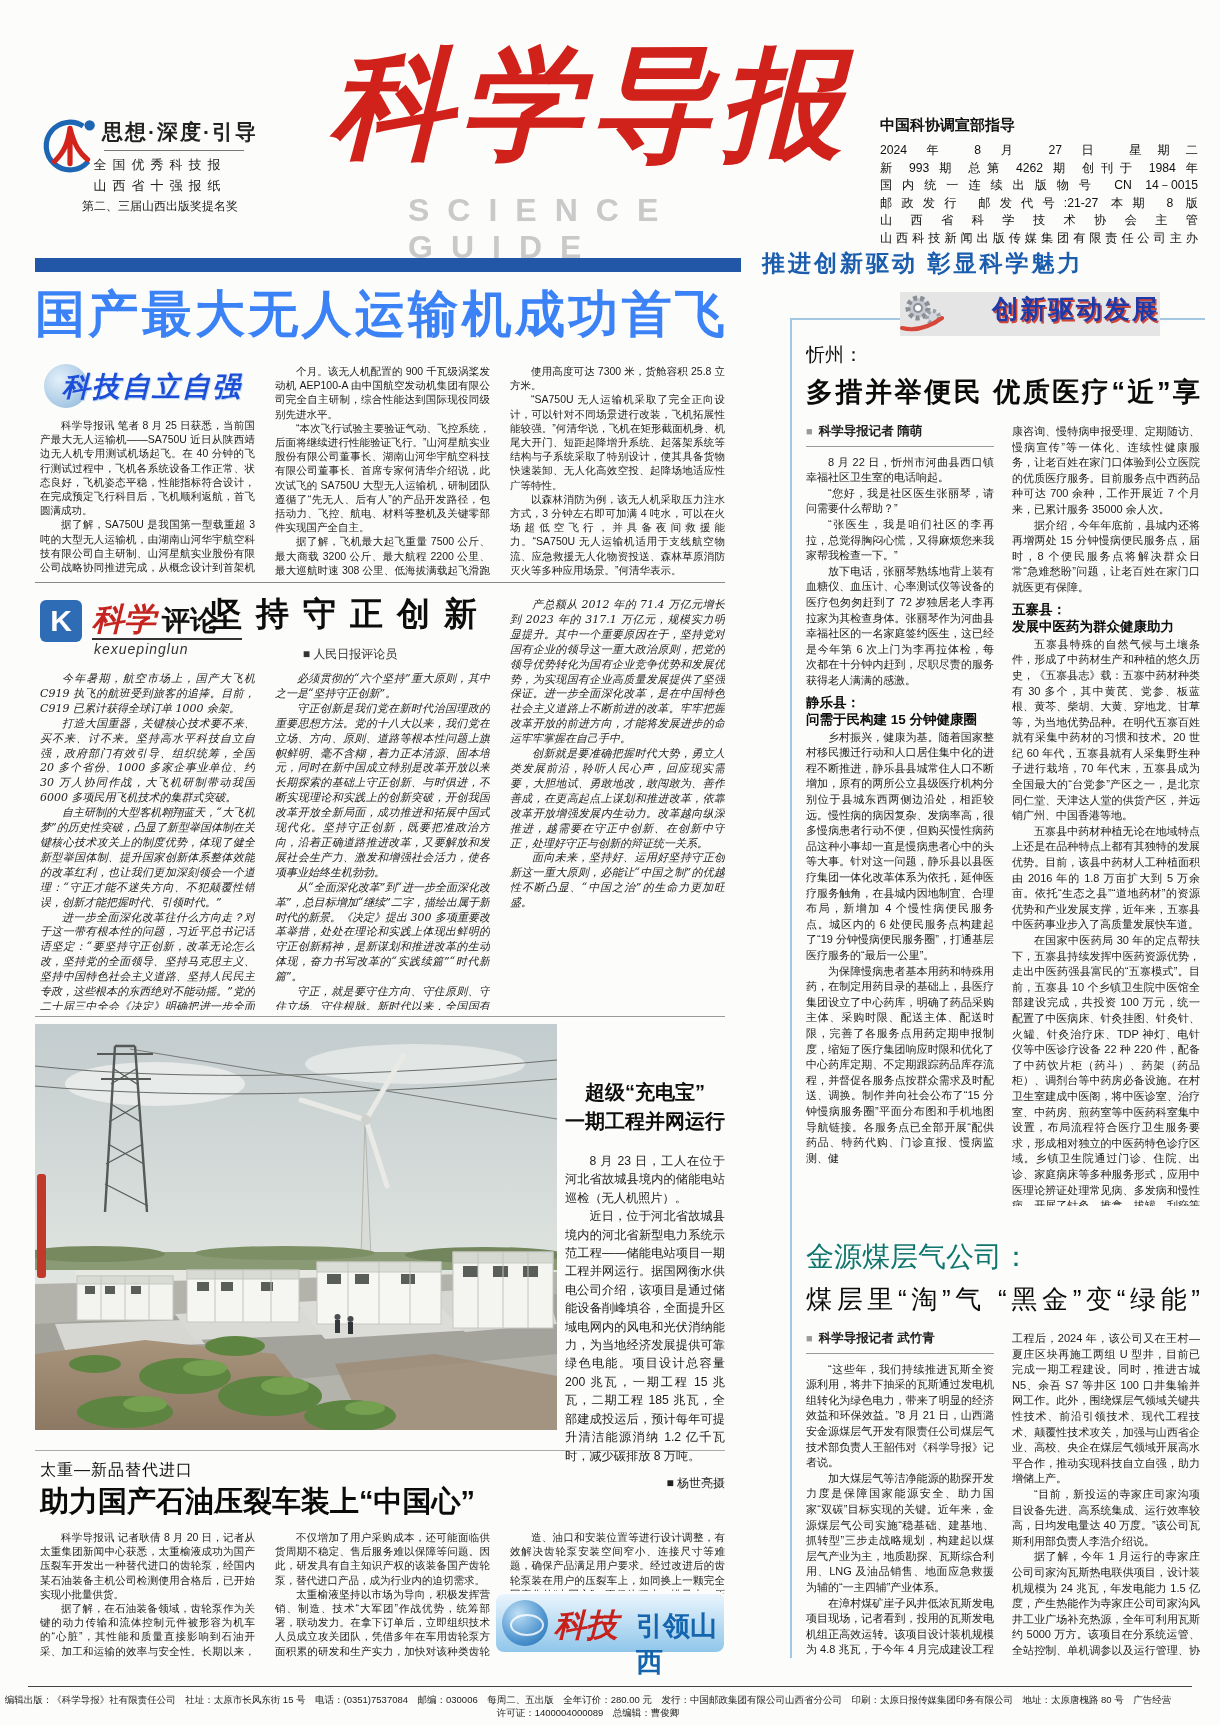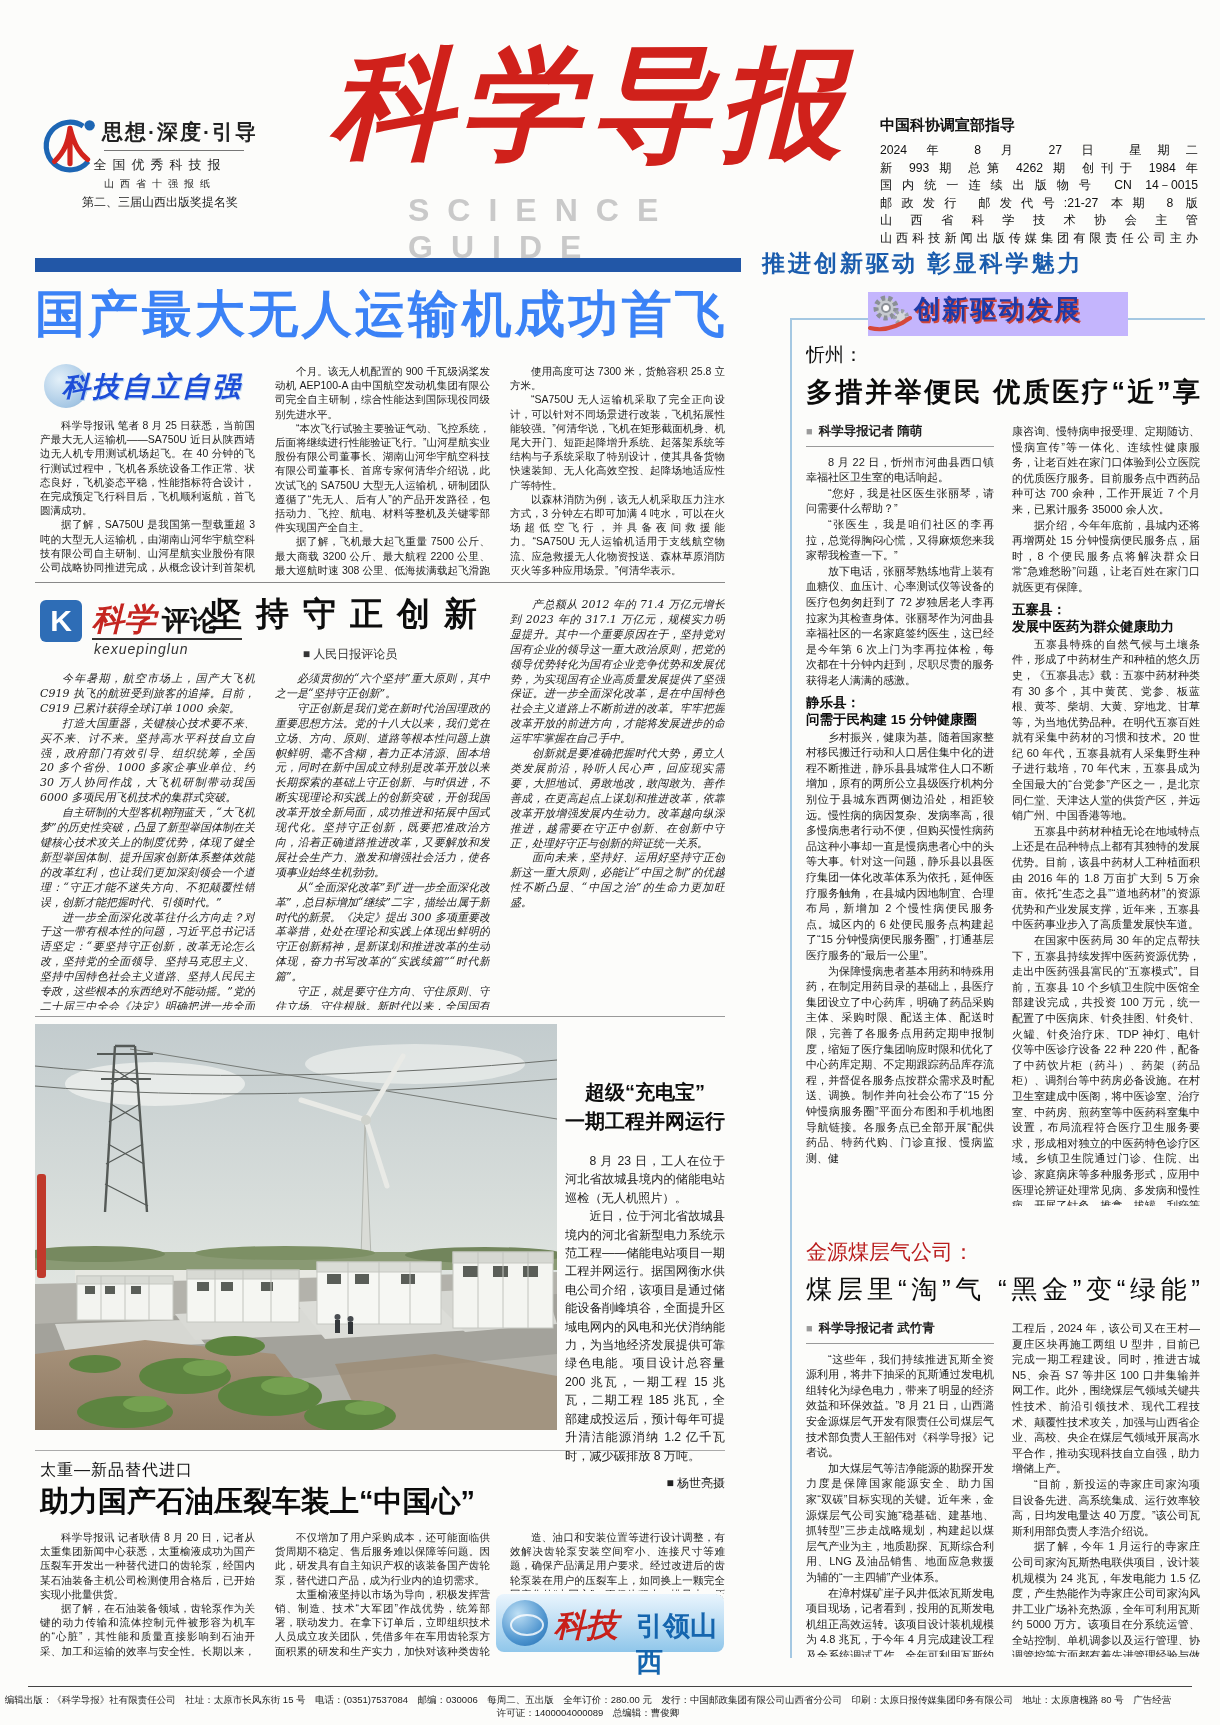--- a/index.html
+++ b/index.html
@@ -7,21 +7,21 @@
         font-family:"Liberation Sans","DejaVu Sans",sans-serif;color:#1c1c1c;overflow:hidden;}
   .abs{position:absolute;}
   .p{margin:0;text-indent:2em;}
   .just{text-align:justify;}
   
   #mast-logo{left:40px;top:116px;width:60px;height:60px;}
   #mast-slogan{left:102px;top:118px;font-size:21px;font-weight:bold;letter-spacing:2px;color:#222;}
   #mast-rule{left:104px;top:150px;width:140px;height:1px;background:#777;}
   #mast-honors{left:60px;top:156px;width:200px;text-align:center;color:#222;}
   #mast-honors .h1{font-size:13px;letter-spacing:6px;}
-  #mast-honors .h2{font-size:10px;letter-spacing:6px;margin-top:3px;}
+  #mast-honors .h2{font-size:13px;letter-spacing:6px;margin-top:3px;}
   #mast-honors .h3{font-size:12px;margin-top:3px;}
   #mast-title{left:295px;top:30px;width:590px;text-align:center;font-family:"DejaVu Serif","Liberation Serif",serif;
               font-style:italic;font-weight:900;font-size:122px;line-height:1.2;color:#d0211b;letter-spacing:8px;z-index:2;}
   #mast-en{left:408px;top:192px;width:420px;font-size:32px;font-weight:bold;letter-spacing:18px;color:#c9c9c9;z-index:1;}
   #mast-guidance{left:880px;top:116px;width:318px;font-size:15px;font-weight:bold;color:#111;}
   #mast-info{left:880px;top:142px;width:318px;font-size:12.2px;line-height:17.6px;color:#111;}
   #mast-info div{text-align:justify;text-align-last:justify;}
   #blue-bar{left:35px;top:258px;width:706px;height:14px;background:#2257a7;}
   #tagline{left:762px;top:248px;font-size:23px;font-weight:bold;color:#1a5cad;letter-spacing:3px;}
   
@@ -72,36 +72,36 @@
   #sx-logo .g{position:absolute;left:6px;top:6px;width:46px;height:46px;border-radius:50%;
         background:radial-gradient(circle at 35% 30%, #bfe0f5, #4f95cf 60%, #1e6ab0);}
   #sx-logo .g:after{content:"";position:absolute;left:8px;top:14px;width:30px;height:18px;border:2px solid #fff;
         border-radius:50%;opacity:.8;}
   #sx-logo .t1{position:absolute;left:58px;top:10px;font-family:"DejaVu Serif",serif;font-style:italic;
         font-weight:900;font-size:32px;color:#c8201a;}
   #sx-logo .t2{position:absolute;left:140px;top:14px;font-size:27px;font-weight:900;color:#1565ae;}
   
   #rt-vrule{left:790px;top:318px;width:2px;height:1340px;background:#a5c8e2;}
   #rt-hrule{left:790px;top:318px;width:415px;height:2px;background:#a5c8e2;}
-  #rt-badge{left:868px;top:292px;width:260px;height:44px;background:#c4b5fd;text-align:left;}
+  #rt-badge{left:900px;top:292px;width:260px;height:44px;background:#e5e5e5;text-align:right;}
   #rt-badge .txt{display:inline-block;margin-left:46px;font-size:26px;font-weight:900;color:#1d3aa8;
         letter-spacing:2px;text-shadow:1.5px 1.5px 0 #cf4538;}
   #rt-badge svg{position:absolute;left:0;top:2px;}
   .rt-body{font-size:11px;line-height:15.6px;color:#1c1c1c;}
   .subhead{margin:6px 0 2px;font-weight:900;font-size:13.5px;text-indent:0;color:#0d0d0d;}
   .byline{font-size:12.5px;font-weight:bold;color:#222;padding-bottom:6px;border-bottom:1px solid #999;margin-bottom:8px;}
   .byline .sq{color:#9a9a9a;font-size:11px;margin-right:6px;}
   #a1{left:806px;top:342px;width:396px;height:876px;overflow:hidden;}
   #a1 .kicker{font-size:19px;color:#111;}
   #a1 .hl{margin-top:6px;font-size:27px;font-weight:900;color:#0b0b0b;text-align:justify;text-align-last:justify;width:394px;}
   .twocol{display:flex;gap:18px;margin-top:14px;}
   .twocol .col{width:188px;overflow:hidden;}
   #a1 .col{height:782px;}
   #a2{left:806px;top:1238px;width:396px;height:420px;overflow:hidden;}
-  #a2 .kicker{font-size:21px;color:#b91c1c;}
+  #a2 .kicker{font-size:28px;color:#0f766e;}
   #a2 .hl{margin-top:6px;font-size:26px;font-weight:400;color:#0b0b0b;text-align:justify;text-align-last:justify;width:394px;}
   #a2 .col{height:336px;}
   
   #foot-rule{left:28px;top:1686px;width:1164px;height:1px;background:#444;}
   #footer{left:0;top:1694px;width:1176px;text-align:center;font-size:9.5px;color:#222;letter-spacing:0;}
 </style>
 </head>
 <body>
 
 <div class="page">
@@ -336,21 +336,21 @@
     <div class="hl">多措并举便民 优质医疗“近”享</div>
     <div class="twocol">
       <div class="col rt-body just">
         <div class="byline"><span class="sq">■</span><span>科学导报记者 隋萌</span></div>
         <p class="p">8 月 22 日，忻州市河曲县西口镇幸福社区卫生室的电话响起。</p>
         <p class="p">“您好，我是社区医生张丽琴，请问需要什么帮助？”</p>
         <p class="p">“张医生，我是咱们社区的李再拉，总觉得胸闷心慌，又得麻烦您来我家帮我检查一下。”</p>
         <p class="p">放下电话，张丽琴熟练地背上装有血糖仪、血压计、心率测试仪等设备的医疗包匆匆赶到了 72 岁独居老人李再拉家为其检查身体。张丽琴作为河曲县幸福社区的一名家庭签约医生，这已经是今年第 6 次上门为李再拉体检，每次都在十分钟内赶到，尽职尽责的服务获得老人满满的感激。</p>
         <p class="subhead">静乐县：</p>
         <p class="subhead" style="margin-top:0">问需于民构建 15 分钟健康圈</p>
-        <p class="p">乡村振兴，健康为基。随着国家整村移民搬迁行动和人口居住集中化的进程不断推进，静乐县县城常住人口不断增加，原有的两所公立县级医疗机构分别位于县城东西两侧边沿处，相距较远。慢性病的病因复杂、发病率高，很多慢病患者行动不便，但购买慢性病药品这种小事却一直是慢病患者心中的头等大事。针对这一问题，静乐县以县医疗集团一体化改革体系为依托，延伸医疗服务触角，在县城内因地制宜、合理布局，新增加 2 个慢性病便民服务点。城区内的 6 处便民服务点构建起了“15 分钟慢病便民服务圈”，打通基层医疗服务的“最后一公里”。</p>
+        <p class="p">乡村振兴，健康为基。随着国家整村移民搬迁行动和人口居住集中化的进程不断推进，静乐县县城常住人口不断增加，原有的两所公立县级医疗机构分别位于县城东西两侧边沿处，相距较远。慢性病的病因复杂、发病率高，很多慢病患者行动不便，但购买慢性病药品这种小事却一直是慢病患者心中的头等大事。针对这一问题，静乐县以县医疗集团一体化改革体系为依托，延伸医疗服务触角，在县城内因地制宜、合理布局，新增加 4 个慢性病便民服务点。城区内的 6 处便民服务点构建起了“19 分钟慢病便民服务圈”，打通基层医疗服务的“最后一公里”。</p>
         <p class="p">为保障慢病患者基本用药和特殊用药，在制定用药目录的基础上，县医疗集团设立了中心药库，明确了药品采购主体、采购时限、配送主体、配送时限，完善了各服务点用药定期申报制度，缩短了医疗集团响应时限和优化了中心药库定期、不定期跟踪药品库存流程，并督促各服务点按群众需求及时配送、调换。制作并向社会公布了“15 分钟慢病服务圈”平面分布图和手机地图导航链接。各服务点已全部开展“配供药品、特药代购、门诊直报、慢病监测、健</p>
       </div>
       <div class="col rt-body just">
         <p class="p" style="text-indent:0">康咨询、慢特病申报受理、定期随访、慢病宣传”等一体化、连续性健康服务，让老百姓在家门口体验到公立医院的优质医疗服务。目前服务点中西药品种可达 700 余种，工作开展近 7 个月来，已累计服务 35000 余人次。</p>
         <p class="p">据介绍，今年年底前，县城内还将再增两处 15 分钟慢病便民服务点，届时，8 个便民服务点将解决群众日常“急难愁盼”问题，让老百姓在家门口就医更有保障。</p>
         <p class="subhead">五寨县：</p>
         <p class="subhead" style="margin-top:0">发展中医药为群众健康助力</p>
         <p class="p">五寨县特殊的自然气候与土壤条件，形成了中药材生产和种植的悠久历史，《五寨县志》载：五寨中药材种类有 30 多个，其中黄芪、党参、板蓝根、黄芩、柴胡、大黄、穿地龙、甘草等，为当地优势品种。在明代五寨百姓就有采集中药材的习惯和技术。20 世纪 60 年代，五寨县就有人采集野生种子进行栽培，70 年代末，五寨县成为全国最大的“台党参”产区之一，是北京同仁堂、天津达人堂的供货产区，并远销广州、中国香港等地。</p>
         <p class="p">五寨县中药材种植无论在地域特点上还是在品种特点上都有其独特的发展优势。目前，该县中药材人工种植面积由 2016 年的 1.8 万亩扩大到 5 万余亩。依托“生态之县”“道地药材”的资源优势和产业发展支撑，近年来，五寨县中医药事业步入了高质量发展快车道。</p>
         <p class="p">在国家中医药局 30 年的定点帮扶下，五寨县持续发挥中医药资源优势，走出中医药强县富民的“五寨模式”。目前，五寨县 10 个乡镇卫生院中医馆全部建设完成，共投资 100 万元，统一配置了中医病床、针灸挂图、针灸针、火罐、针灸治疗床、TDP 神灯、电针仪等中医诊疗设备 22 种 220 件，配备了中药饮片柜（药斗）、药架（药品柜）、调剂台等中药房必备设施。在村卫生室建成中医阁，将中医诊室、治疗室、中药房、煎药室等中医药科室集中设置，布局流程符合医疗卫生服务要求，形成相对独立的中医药特色诊疗区域。乡镇卫生院通过门诊、住院、出诊、家庭病床等多种服务形式，应用中医理论辨证处理常见病、多发病和慢性病，开展了针灸、推拿、拔罐、刮痧等中医药适宜技术服务。针对不同疾病和康复服务患者，制订康复方案，依靠针灸、推拿、刮痧、熏蒸、拔罐、敷贴、中药等多种中医药技术方法，对患者的身体、心理和社会功能障碍开展了诊疗和康复服务，极大地方便了群众接受中医药健康服务。</p>

